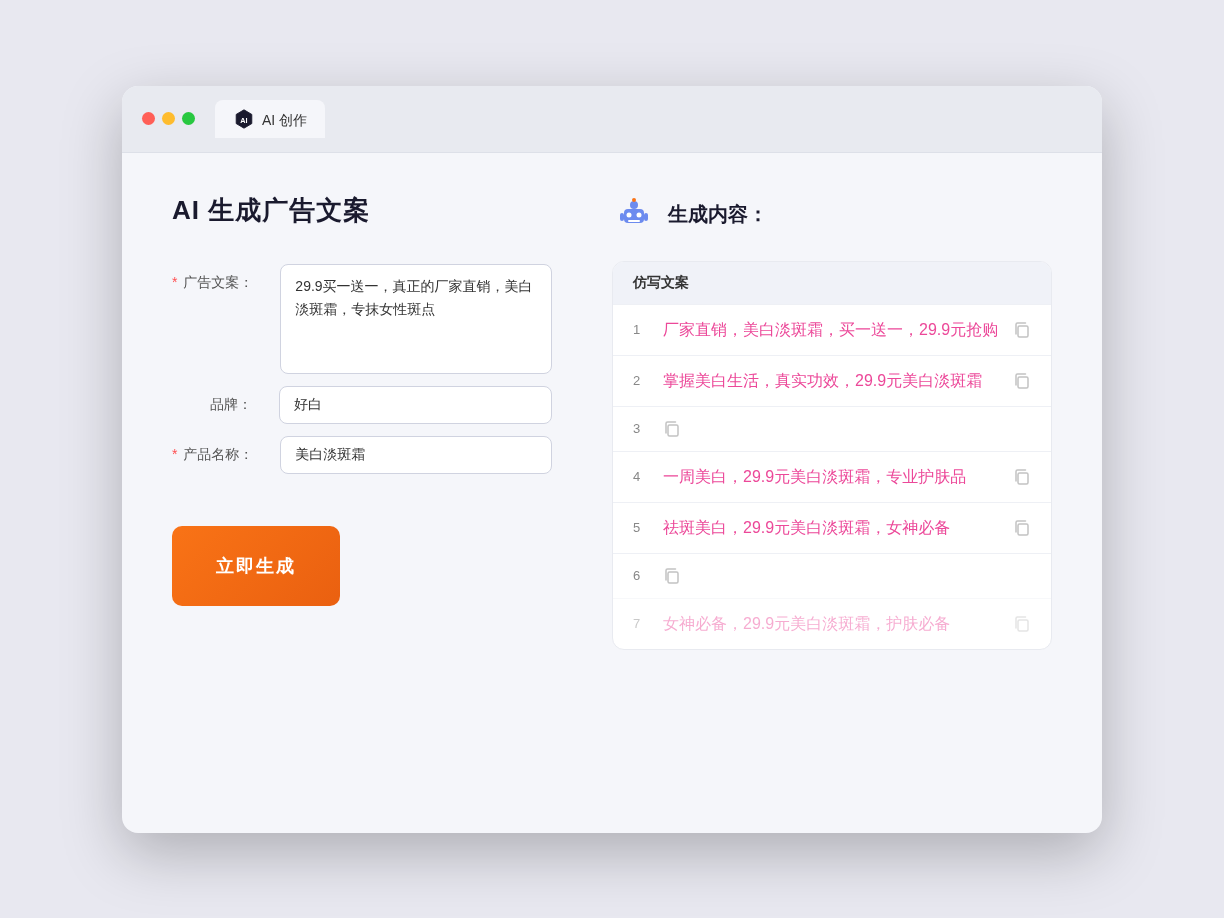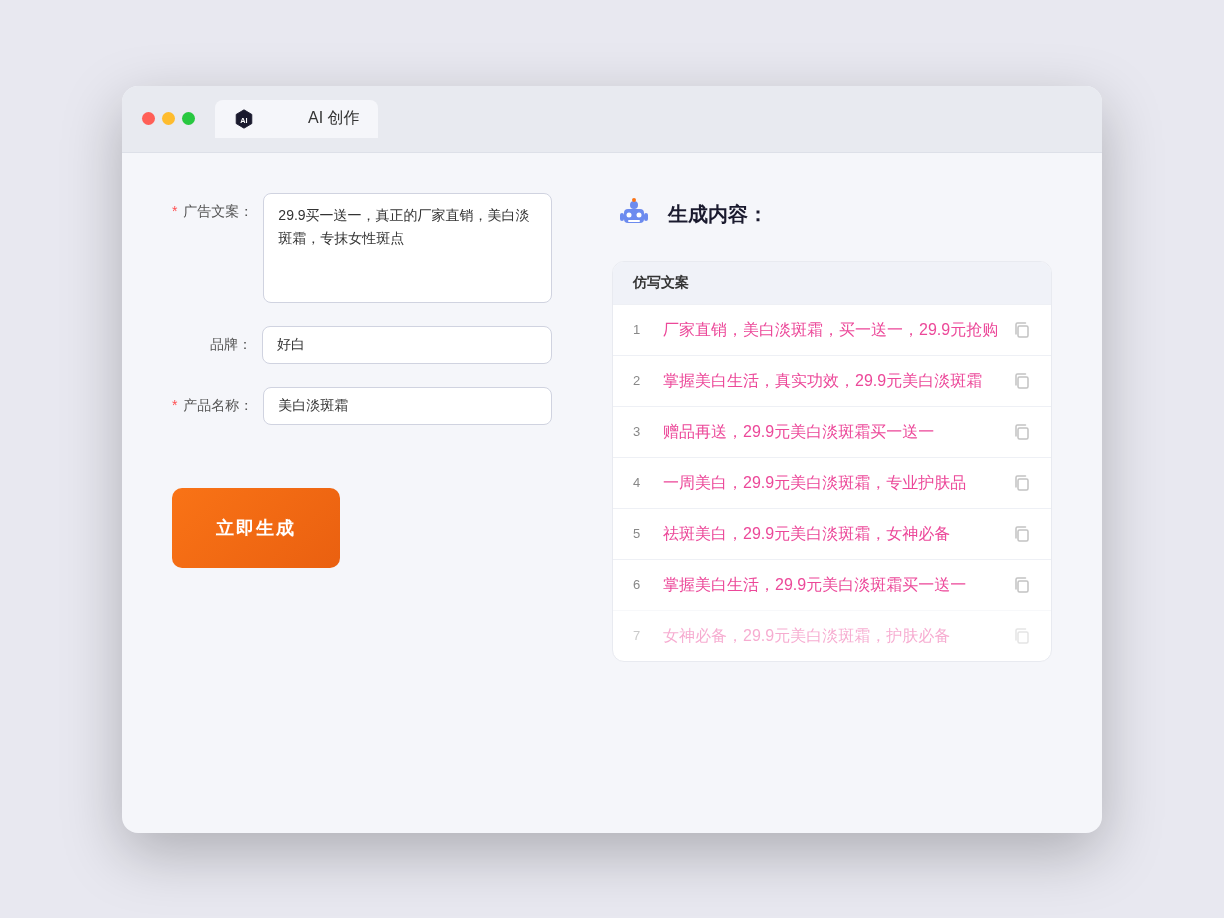--- a/index.html
+++ b/index.html
@@ -41,35 +41,34 @@
     }
     .tl-red { background: #ff5f57; }
     .tl-yellow { background: #febc2e; }
     .tl-green { background: #28c840; }
 
     .tab {
       background: #f5f6fa;
       border-radius: 8px 8px 0 0;
       padding: 8px 18px;
       display: flex;
-      align-items: flex-start;
-      gap: 20px;
+      align-items: flex-end;
+      gap: 7px;
       margin-left: 8px;
     }
 
     .tab-icon {
       width: 22px;
       height: 22px;
     }
 
     .tab-title {
-      font-size: 16px;
+      font-size: 14px;
       color: #333;
       font-weight: 500;
-      margin-left: 33px;
     }
 
     .content-area {
       display: flex;
       padding: 40px 50px;
       gap: 60px;
       min-height: 680px;
     }
 
     
@@ -81,22 +80,22 @@
       font-size: 26px;
       font-weight: 700;
       color: #1a1a2e;
       margin-bottom: 36px;
       letter-spacing: 1px;
     }
 
     .form-group {
       display: flex;
       align-items: flex-start;
-      margin-bottom: 23px;
-      gap: 10px;
+      margin-bottom: 12px;
+      gap: 27px;
     }
 
     .form-label {
       font-size: 14px;
       color: #555;
       white-space: nowrap;
       padding-top: 10px;
       min-width: 80px;
       text-align: right;
     }
@@ -227,20 +226,21 @@
         <polygon points="12,2 20.5,7 20.5,17 12,22 3.5,17 3.5,7" fill="#1a1a2e" stroke="#1a1a2e" stroke-width="1"></polygon>
         <text x="12" y="16" text-anchor="middle" fill="white" font-size="8" font-weight="bold" font-family="Arial">AI</text>
       </svg>
       <span class="tab-title">AI 创作</span>
     </div>
   </div>
 
   <div class="content-area">
 
     <div class="left-panel">
+      <h1 class="page-title">AI 生成广告文案</h1>
 
       
       <div class="form-group">
         <label class="form-label">
           <span class="required-star">*</span>
           <span>广告文案：</span>
         </label>
         <textarea class="form-input" style="">29.9买一送一，真正的厂家直销，美白淡斑霜，专抹女性斑点</textarea>
       </div>
 
@@ -295,21 +295,20 @@
           <span class="row-num">2</span>
           <span class="row-text">掌握美白生活，真实功效，29.9元美白淡斑霜</span>
           <svg class="copy-icon" viewBox="0 0 18 18" fill="none">
             <rect x="5" y="5" width="10" height="11" rx="1.5" stroke="#888" stroke-width="1.5"></rect>
             <path d="M3 13V3.5A1.5 1.5 0 014.5 2h8" stroke="#888" stroke-width="1.5" stroke-linecap="round"></path>
           </svg>
         </div>
 
         <div class="table-row">
           <span class="row-num">3</span>
-          <span class="row-text">赠品再送，29.9元美白淡斑霜买一送一</span>
           <svg class="copy-icon" viewBox="0 0 18 18" fill="none">
             <rect x="5" y="5" width="10" height="11" rx="1.5" stroke="#888" stroke-width="1.5"></rect>
             <path d="M3 13V3.5A1.5 1.5 0 014.5 2h8" stroke="#888" stroke-width="1.5" stroke-linecap="round"></path>
           </svg>
         </div>
 
         <div class="table-row">
           <span class="row-num">4</span>
           <span class="row-text">一周美白，29.9元美白淡斑霜，专业护肤品</span>
           <svg class="copy-icon" viewBox="0 0 18 18" fill="none">
@@ -322,21 +321,20 @@
           <span class="row-num">5</span>
           <span class="row-text">祛斑美白，29.9元美白淡斑霜，女神必备</span>
           <svg class="copy-icon" viewBox="0 0 18 18" fill="none">
             <rect x="5" y="5" width="10" height="11" rx="1.5" stroke="#888" stroke-width="1.5"></rect>
             <path d="M3 13V3.5A1.5 1.5 0 014.5 2h8" stroke="#888" stroke-width="1.5" stroke-linecap="round"></path>
           </svg>
         </div>
 
         <div class="table-row">
           <span class="row-num">6</span>
-          <span class="row-text">掌握美白生活，29.9元美白淡斑霜买一送一</span>
           <svg class="copy-icon" viewBox="0 0 18 18" fill="none">
             <rect x="5" y="5" width="10" height="11" rx="1.5" stroke="#888" stroke-width="1.5"></rect>
             <path d="M3 13V3.5A1.5 1.5 0 014.5 2h8" stroke="#888" stroke-width="1.5" stroke-linecap="round"></path>
           </svg>
         </div>
 
         <div class="table-row faded">
           <span class="row-num">7</span>
           <span class="row-text">女神必备，29.9元美白淡斑霜，护肤必备</span>
           <svg class="copy-icon" viewBox="0 0 18 18" fill="none">

